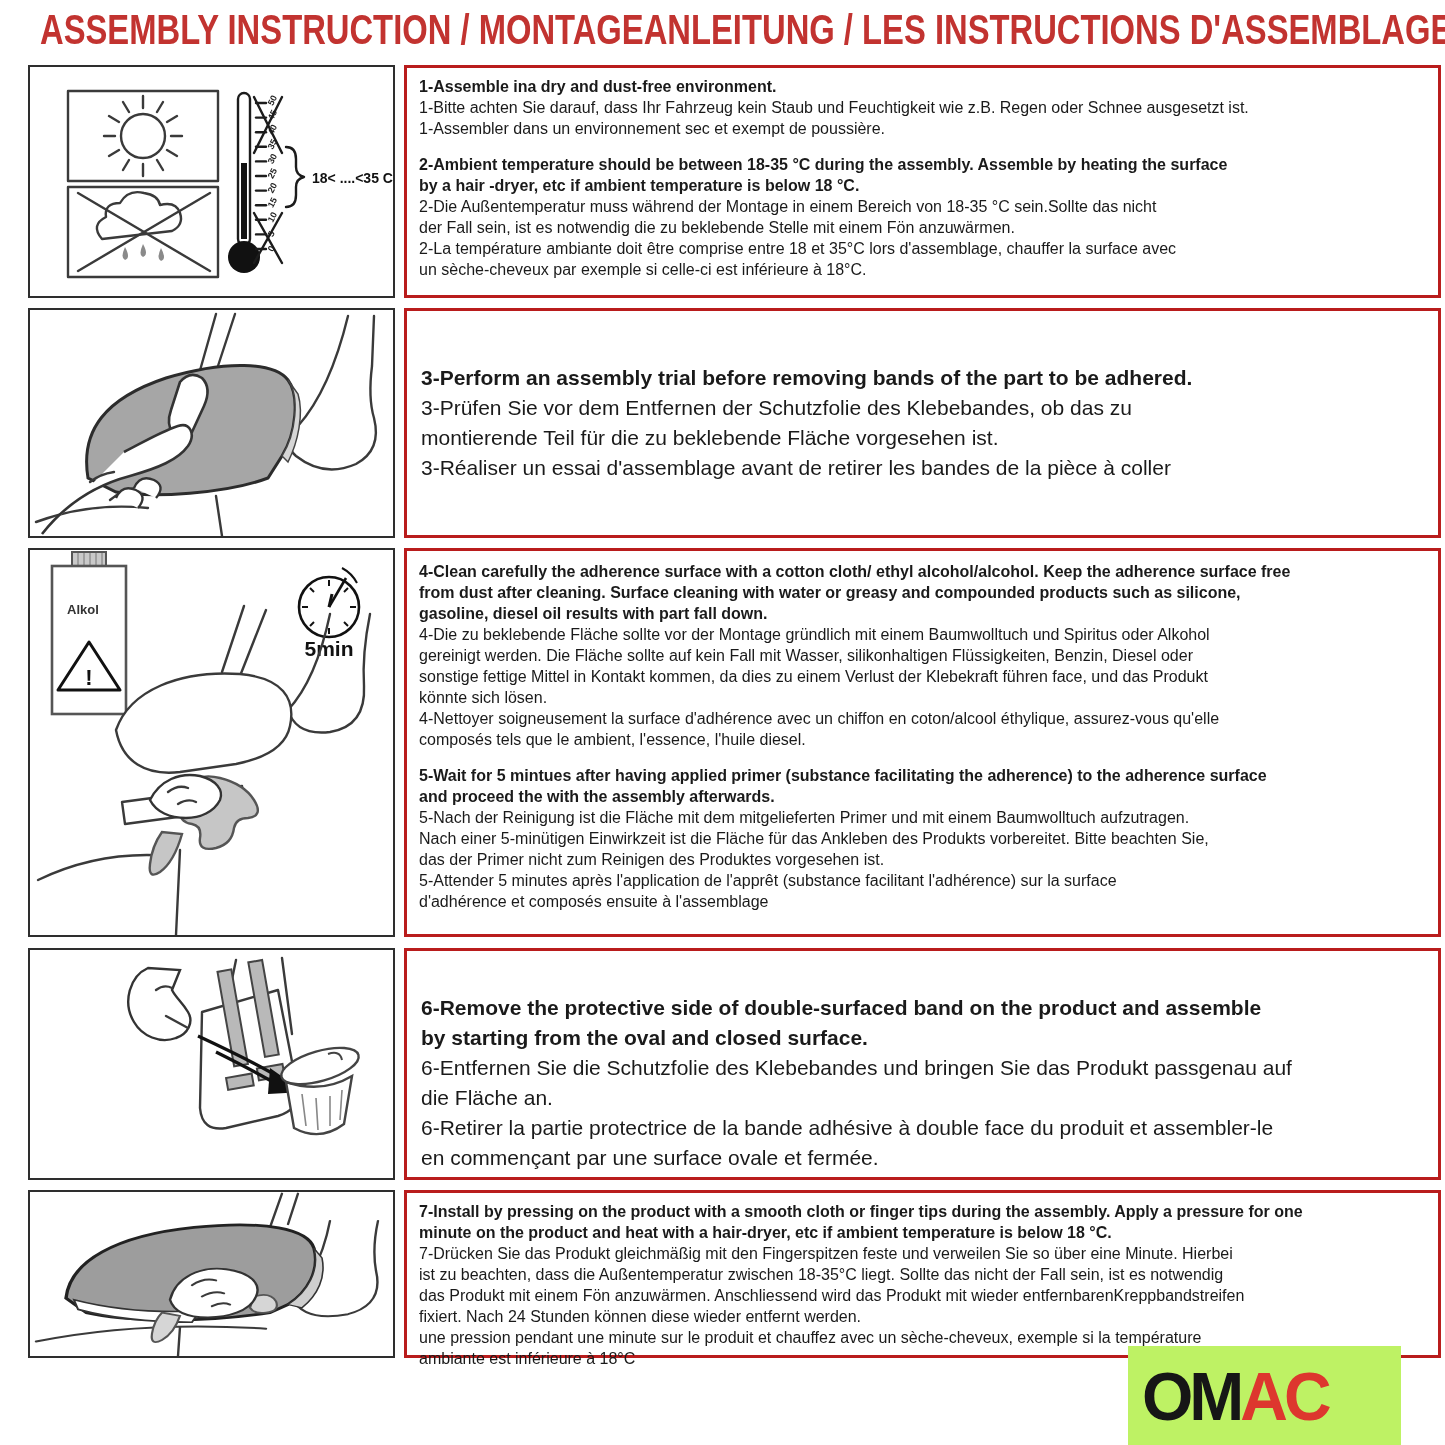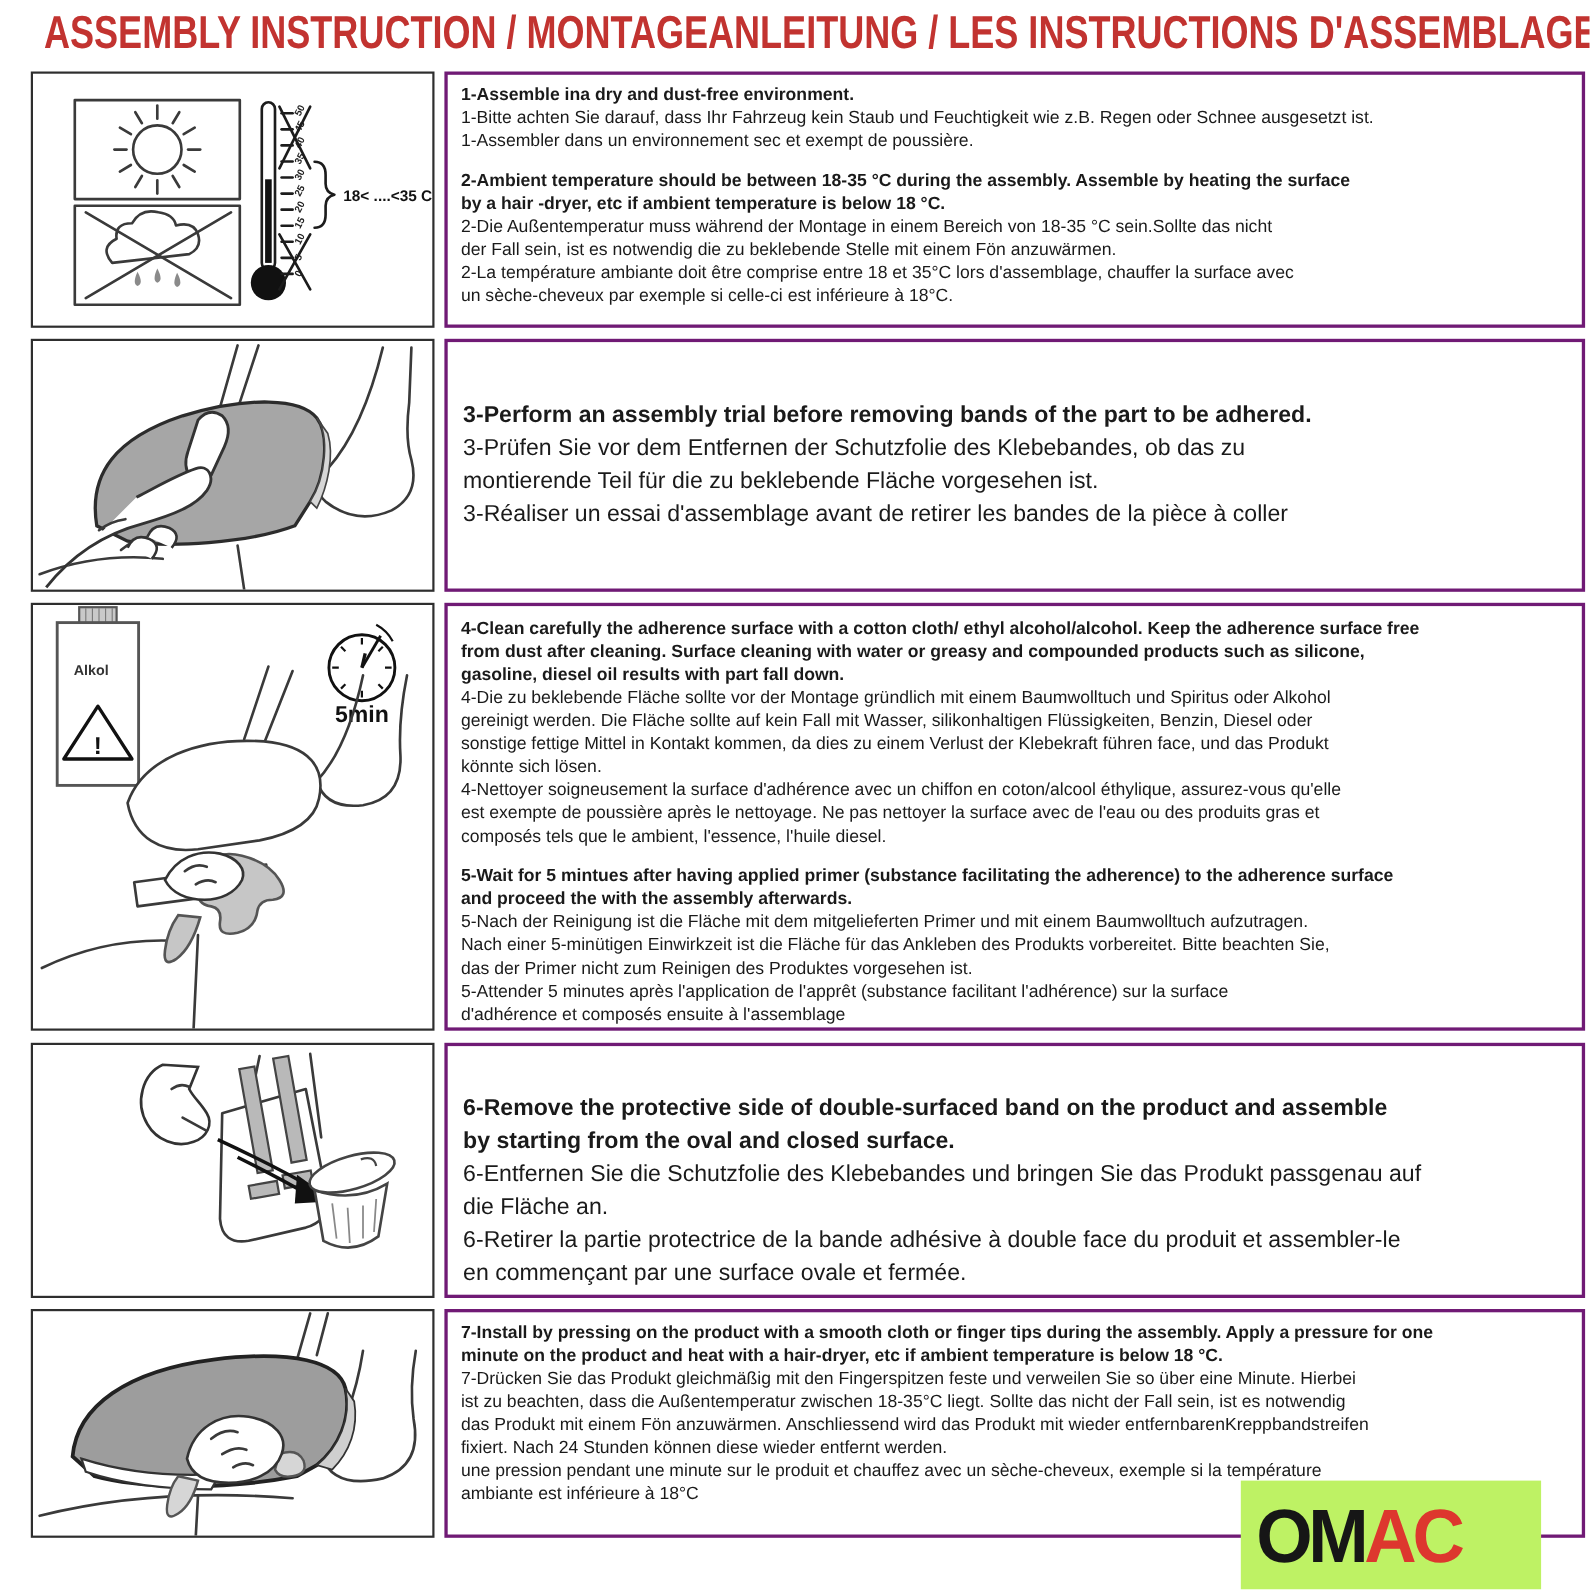--- a/index.html
+++ b/index.html
@@ -1,24 +1,24 @@
 <!DOCTYPE html>
 <html><head>
 <meta charset="utf-8">
 <style>
   html,body{margin:0;padding:0;background:#ffffff;}
   body{width:1445px;height:1445px;position:relative;font-family:"Liberation Sans",sans-serif;color:#1a1a1a;overflow:hidden;}
   .page-title{position:absolute;left:40px;top:6px;font-size:42px;font-weight:bold;color:#c23330;
     white-space:nowrap;transform:scaleX(0.78);transform-origin:left top;letter-spacing:0;}
   .row{position:absolute;left:0;width:1445px;}
   .r1{top:65px;height:233px}.r2{top:308px;height:230px}.r3{top:548px;height:389px}
-  .r4{top:948px;height:232px}.r5{top:1190px;height:208px}
+  .r4{top:948px;height:232px}.r5{top:1190px;height:168px}
   .imgbox{position:absolute;left:28px;top:0;bottom:0;width:367px;border:2px solid #2e2e2e;background:#fff;box-sizing:border-box;}
   .imgbox svg{width:100%;height:100%;display:block;}
-  .textbox{position:absolute;left:404px;top:0;bottom:0;width:1037px;border:3px solid #701a75;background:#fff;box-sizing:border-box;}
+  .textbox{position:absolute;left:404px;top:0;bottom:0;width:1037px;border:3px solid #b91c1c;background:#fff;box-sizing:border-box;}
   .pad-s{padding:8px 8px 0 12px;}
   .pad-s3{padding:10px 8px 0 12px;}
   .pad-b2{padding:52px 8px 0 14px;}
   .pad-b4{padding:42px 8px 0 14px;}
   .ln{font-size:16px;line-height:21px;white-space:nowrap;}
   .lnb{font-size:21px;line-height:30px;white-space:nowrap;}
   .b{font-weight:bold;}
   .gap{margin-top:15px;}
   
   .logo-block{position:absolute;left:1128px;top:1346px;width:273px;height:99px;background:#bef264;
@@ -209,21 +209,20 @@
   <div class="textbox">
     <div class="pad-s3">
       <div class="ln b">4-Clean carefully the adherence surface with a cotton cloth/ ethyl alcohol/alcohol. Keep the adherence surface free</div>
       <div class="ln b">from dust after cleaning. Surface cleaning with water or greasy and compounded products such as silicone,</div>
       <div class="ln b">gasoline, diesel oil results with part fall down.</div>
       <div class="ln">4-Die zu beklebende Fläche sollte vor der Montage gründlich mit einem Baumwolltuch und Spiritus oder Alkohol</div>
       <div class="ln">gereinigt werden. Die Fläche sollte auf kein Fall mit Wasser, silikonhaltigen Flüssigkeiten, Benzin, Diesel oder</div>
       <div class="ln">sonstige fettige Mittel in Kontakt kommen, da dies zu einem Verlust der Klebekraft führen face, und das Produkt</div>
       <div class="ln">könnte sich lösen.</div>
       <div class="ln">4-Nettoyer soigneusement la surface d'adhérence avec un chiffon en coton/alcool éthylique, assurez-vous qu'elle</div>
-      <div class="ln">est exempte de poussière après le nettoyage. Ne pas nettoyer la surface avec de l'eau ou des produits gras et</div>
       <div class="ln">composés tels que le ambient, l'essence, l'huile diesel.</div>
       <div class="ln b gap">5-Wait for 5 mintues after having applied primer (substance facilitating the adherence) to the adherence surface</div>
       <div class="ln b">and proceed the with the assembly afterwards.</div>
       <div class="ln">5-Nach der Reinigung ist die Fläche mit dem mitgelieferten Primer und mit einem Baumwolltuch aufzutragen.</div>
       <div class="ln">Nach einer 5-minütigen Einwirkzeit ist die Fläche für das Ankleben des Produkts vorbereitet. Bitte beachten Sie,</div>
       <div class="ln">das der Primer nicht zum Reinigen des Produktes vorgesehen ist.</div>
       <div class="ln">5-Attender 5 minutes après l'application de l'apprêt (substance facilitant l'adhérence) sur la surface</div>
       <div class="ln">d'adhérence et composés ensuite à l'assemblage</div>
     </div>
   </div>

